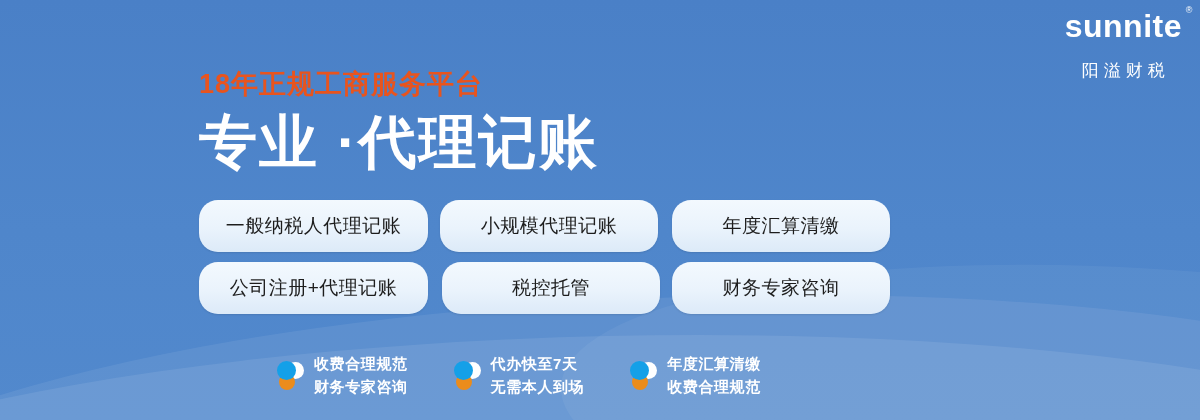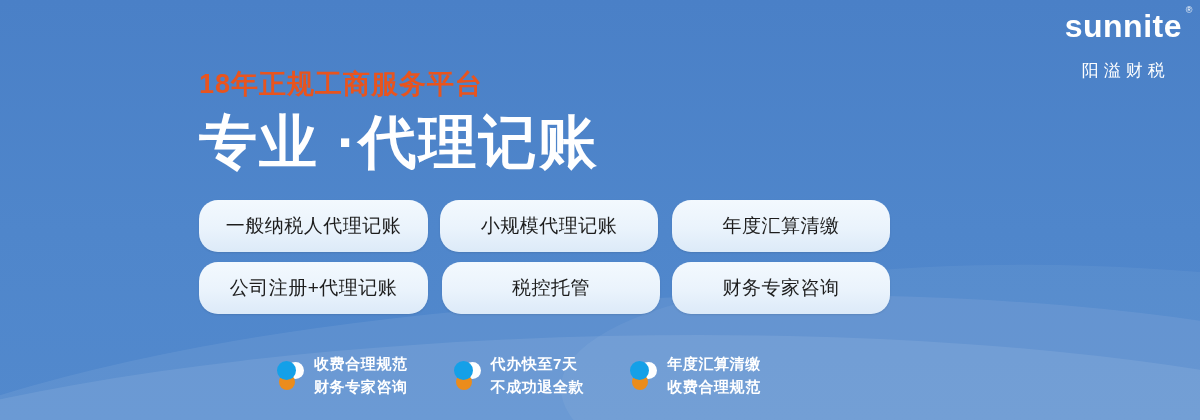--- a/index.html
+++ b/index.html
@@ -218,21 +218,21 @@
     </div>
 
     <div class="feature">
       <div class="feature-icon">
         <div class="fi-white"></div>
         <div class="fi-orange"></div>
         <div class="fi-blue"></div>
       </div>
       <div class="feature-text">
         <span>代办快至7天</span>
-        <span>不成功退全款</span>
+        <span>无需本人到场</span>
       </div>
     </div>
 
     <div class="feature">
       <div class="feature-icon">
         <div class="fi-white"></div>
         <div class="fi-orange"></div>
         <div class="fi-blue"></div>
       </div>
       <div class="feature-text">

